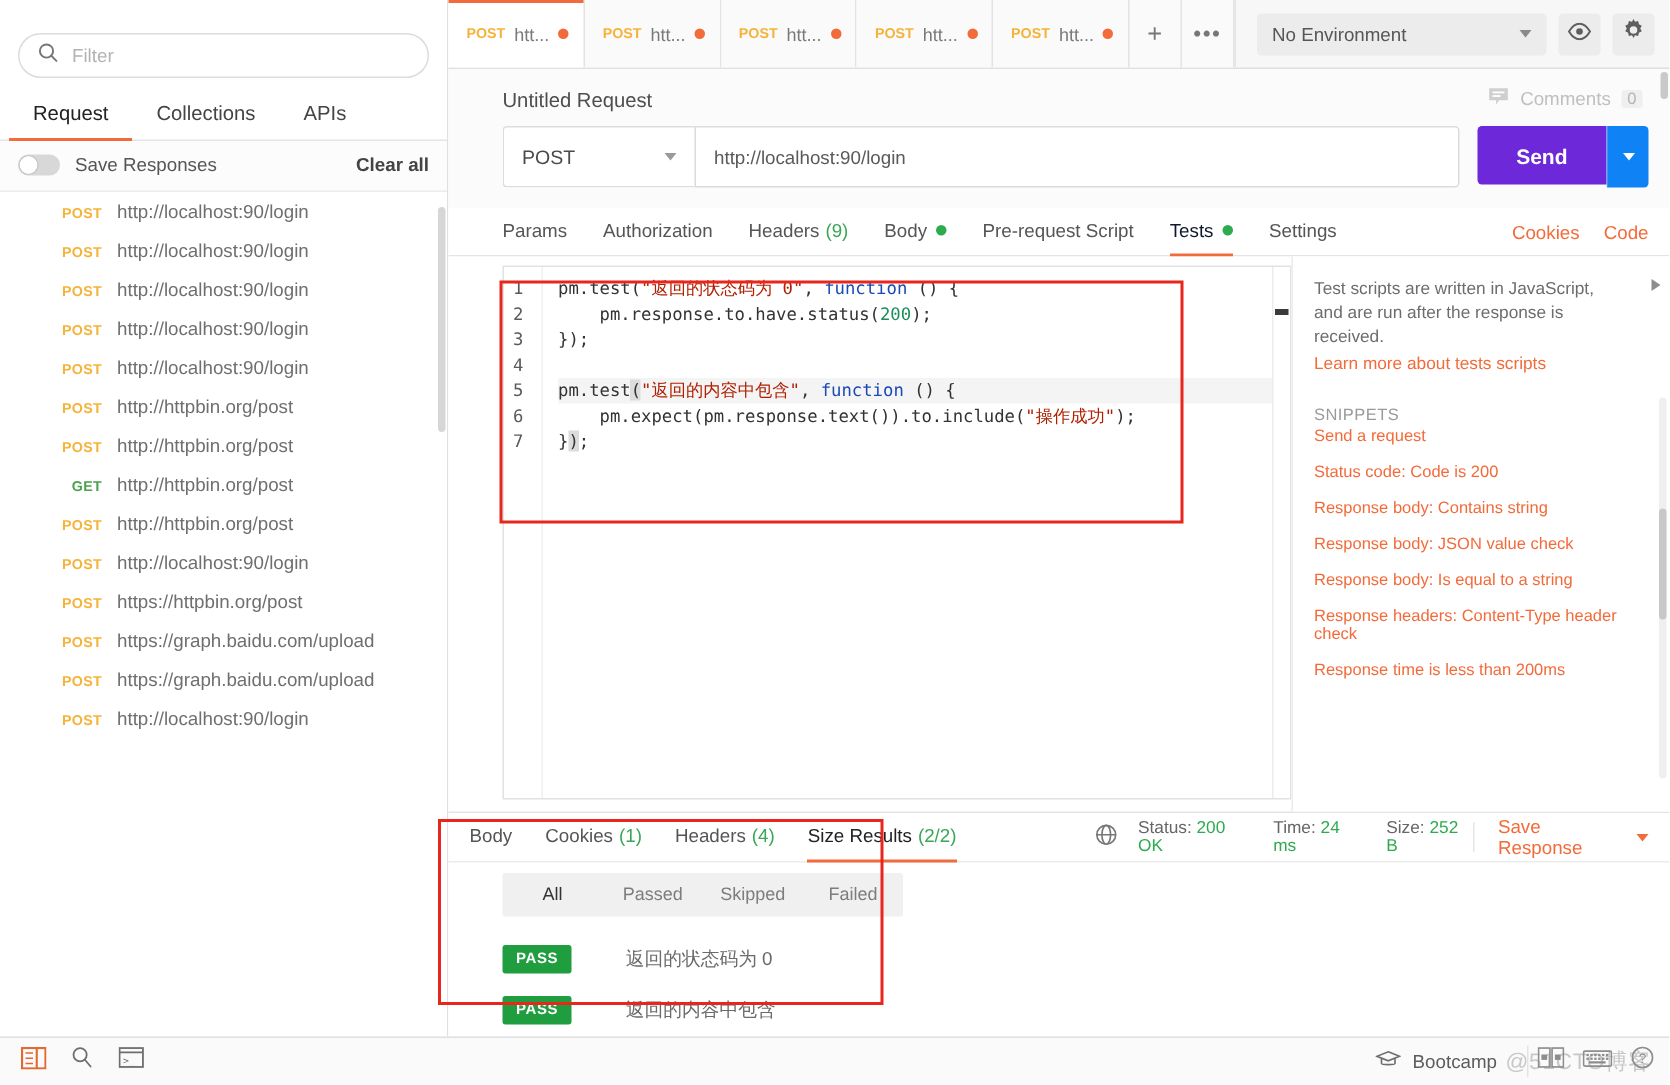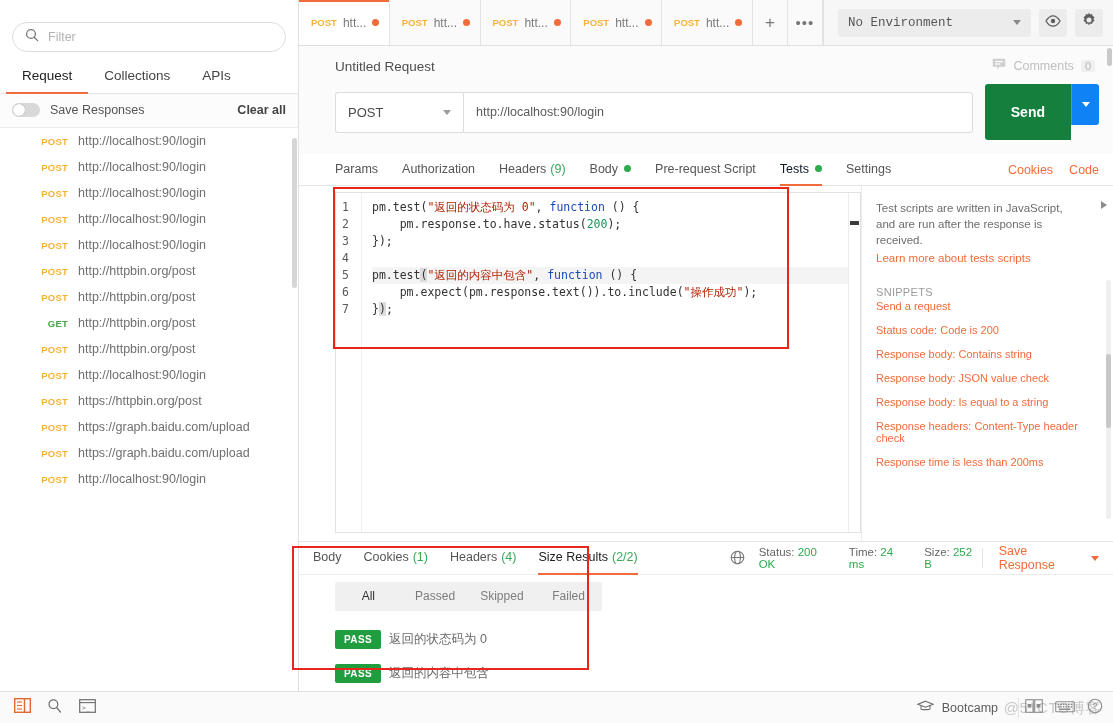--- a/index.html
+++ b/index.html
@@ -161,21 +161,20 @@
     cursor: pointer;
     background: #fafafa;
     font-size: 17px;
   }
   .tab-btn.dots { font-size: 15px; letter-spacing: 1px; }
   .topbar-right {
     margin-left: auto;
     display: flex; align-items: center; gap: 8px;
     padding: 0 10px 0 14px;
     border-left: 1px solid #e3e3e3;
-    font-family: Liberation Mono, monospace;
   }
   .env-select {
     width: 193px; height: 28px;
     background: #ececec;
     border-radius: 3px;
     display: flex; align-items: center;
     padding: 0 10px;
     font-size: 12.5px; color: #565656;
     cursor: pointer;
   }
@@ -243,22 +242,22 @@
     padding: 0 12px;
   }
   .url-input {
     border: none; outline: none; width: 100%;
     font-size: 12.5px; color: #5a5a5a;
     font-family: "Liberation Sans", sans-serif;
     background: transparent;
   }
   .send-group { display: flex; margin-left: 12px; }
   .send-btn {
-    height: 56px; padding: 0 26px;
-    background: #15803d; color: #fff;
+    height: 39px; padding: 0 26px;
+    background: #6d28d9; color: #fff;
     border: none; border-radius: 3px 0 0 3px;
     font-size: 14px; font-weight: bold;
     font-family: "Liberation Sans", sans-serif;
     cursor: pointer;
   }
   .send-caret {
     height: 41px; width: 28px;
     background: #0f83f5;
     border-left: 1px solid #3d9bf7;
     border-radius: 0 3px 3px 0;
@@ -472,21 +471,21 @@
     padding: 7px 0 8px 0;
   }
   .pass-badge {
     background: #1f9d3f; color: #fff;
     font-size: 10px; font-weight: bold;
     letter-spacing: .4px;
     padding: 4px 9px 4px 9px;
     border-radius: 2px;
     flex: none;
   }
-  .result-text { font-size: 12.5px; color: #6b6b6b; margin-left: 8px; }
+  .result-text { font-size: 12.5px; color: #6b6b6b; margin-left: 36px; }
 
   
   .statusbar {
     height: 32px;
     border-top: 1px solid #e0e0e0;
     background: #fafafa;
     display: flex; align-items: center;
     padding: 0 10px 0 8px;
   }
   .sb-left { display: flex; align-items: center; gap: 16px; padding-left: 6px; }

